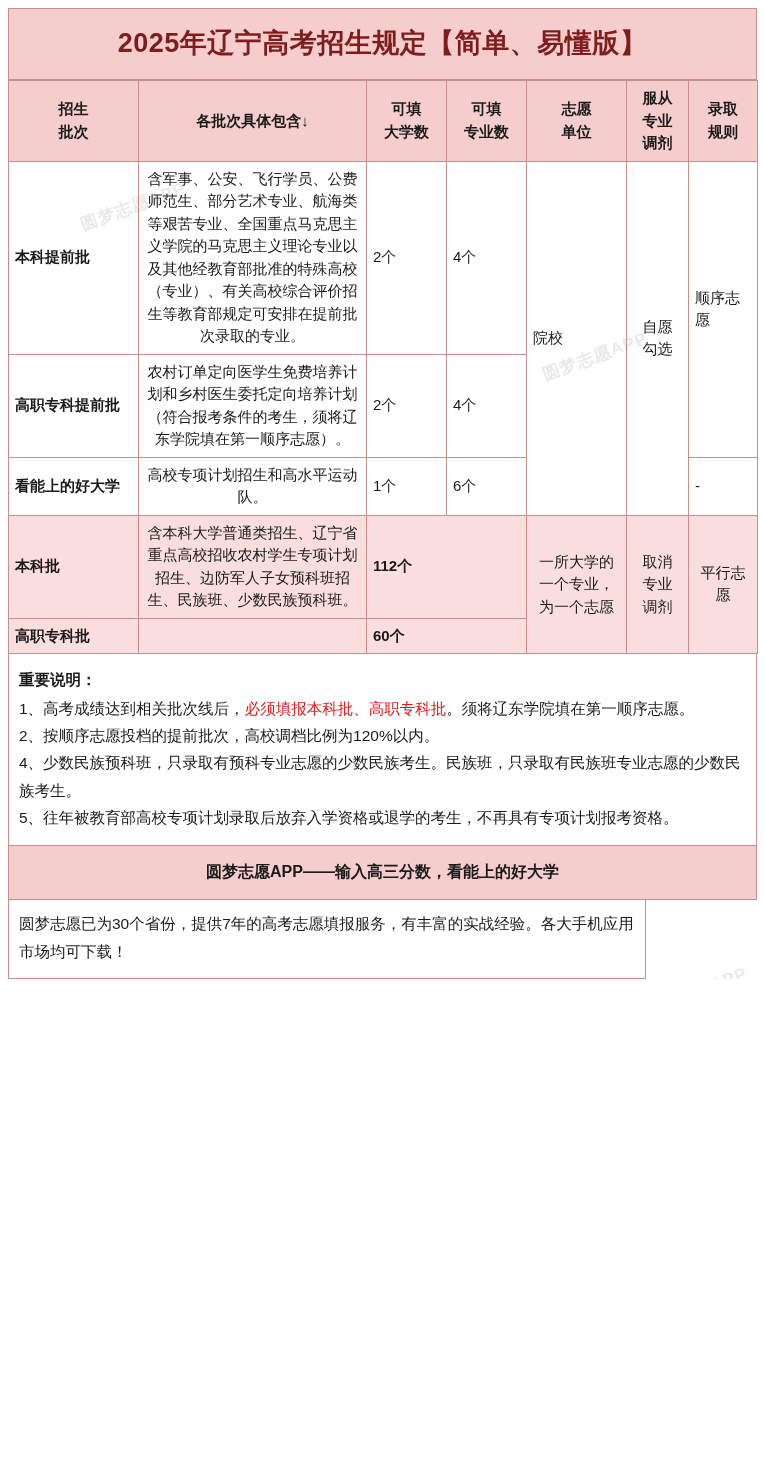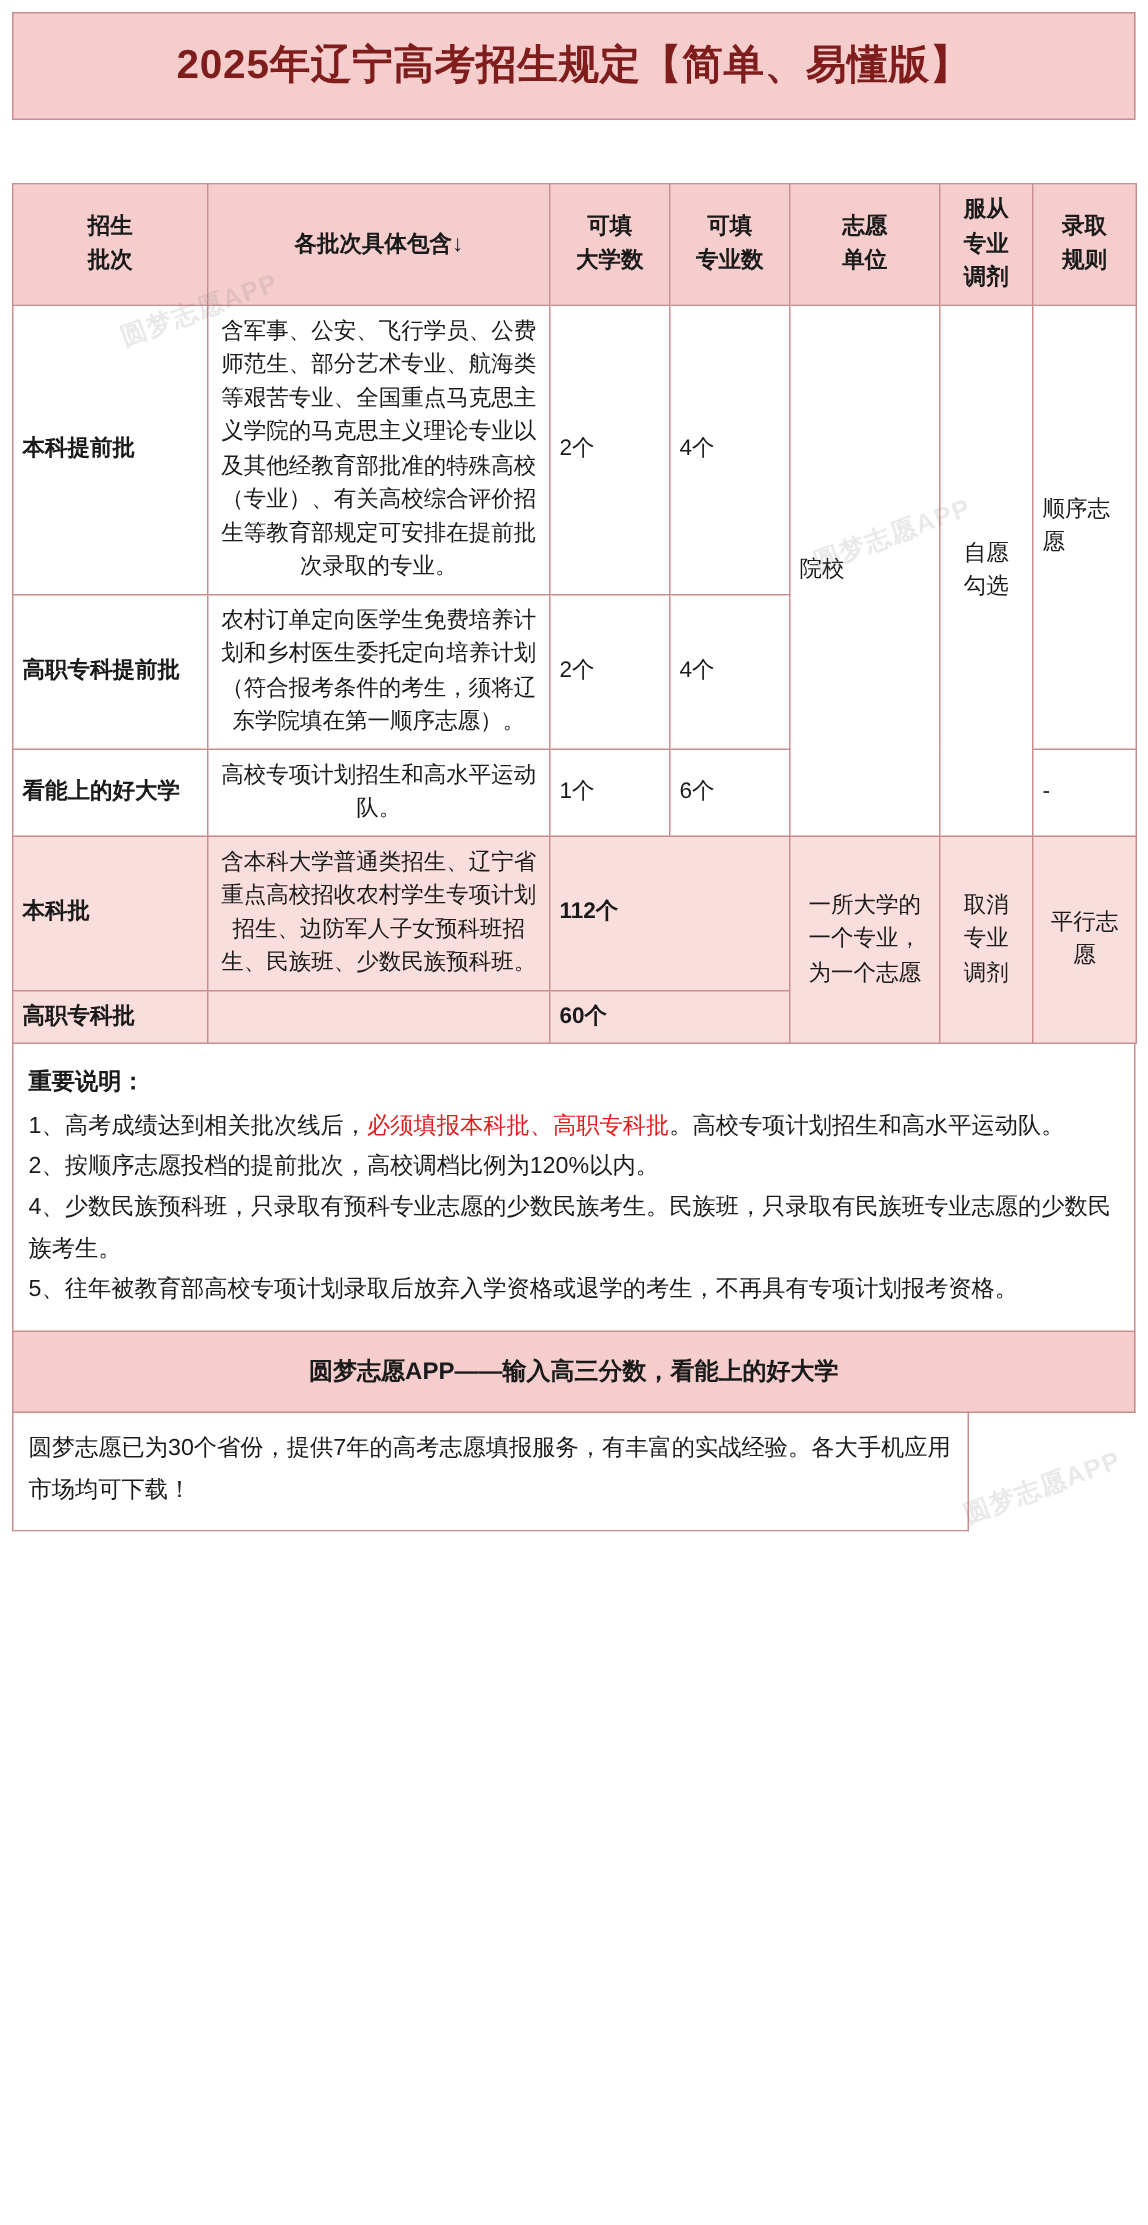--- a/index.html
+++ b/index.html
@@ -25,21 +25,20 @@
     padding: 16px 8px 18px 8px;
     font-size: 27px;
     font-weight: bold;
     letter-spacing: 0.5px;
     color: #7f1d1d;
   }
   table.main {
     border-collapse: collapse;
     width: 749px;
     table-layout: fixed;
-    margin-top: 42px;
   }
   table.main td, table.main th {
     border: 1px solid #c98d8d;
     vertical-align: middle;
     font-size: 15px;
     line-height: 1.5;
     padding: 6px 6px;
     word-break: break-all;
   }
   thead th {
@@ -187,21 +186,21 @@
         <td class="c-batch">高职专科批</td>
         <td class="c-desc"></td>
         <td class="c-center big-num" colspan="2">60个</td>
       </tr>
     </tbody>
   </table>
 
   <div class="notes">
     <div class="notes-title">重要说明：</div>
     <div class="note-line">
-      <span>1、高考成绩达到相关批次线后，</span><span class="red">必须填报本科批、高职专科批</span><span>。高校专项计划招生和高水平运动队。</span>
+      <span>1、高考成绩达到相关批次线后，</span><span class="red">必须填报本科批、高职专科批</span><span>。须将辽东学院填在第一顺序志愿。</span>
     </div>
     <div class="note-line">2、按顺序志愿投档的提前批次，高校调档比例为120%以内。</div>
     <div class="note-line">4、少数民族预科班，只录取有预科专业志愿的少数民族考生。民族班，只录取有民族班专业志愿的少数民族考生。</div>
     <div class="note-line">5、往年被教育部高校专项计划录取后放弃入学资格或退学的考生，不再具有专项计划报考资格。</div>
   </div>
 
   <div class="promo">圆梦志愿APP——输入高三分数，看能上的好大学</div>
   <div class="promo-sub">圆梦志愿已为30个省份，提供7年的高考志愿填报服务，有丰富的实战经验。各大手机应用市场均可下载！</div>
 
   <div class="wm" style="left:78px; top:195px;">圆梦志愿APP</div>

